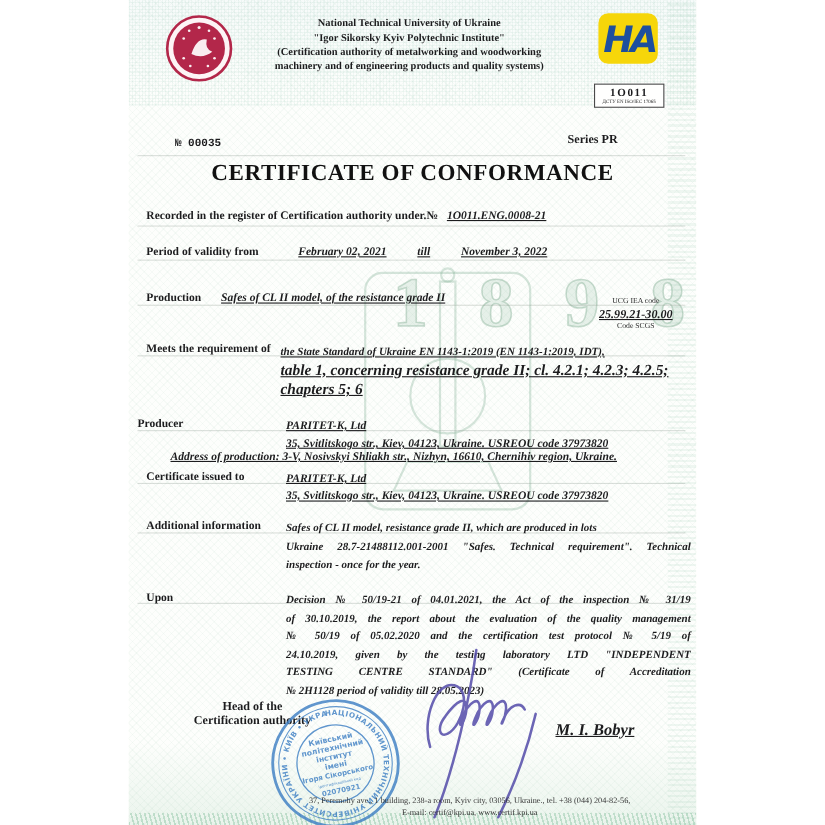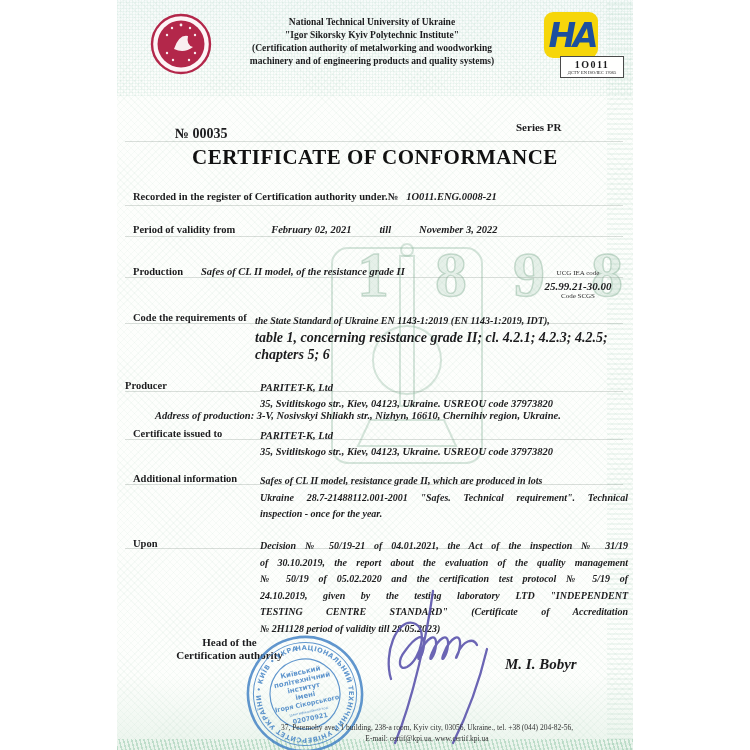--- a/index.html
+++ b/index.html
@@ -13,21 +13,21 @@
       #fdfefc;}
   .tex-top{position:absolute;left:0;top:0;width:100%;height:96px;
       background:repeating-linear-gradient(0deg, rgba(140,195,175,0.10) 0 1px, transparent 1px 3px),
                  repeating-linear-gradient(90deg, rgba(140,195,175,0.10) 0 1px, transparent 1px 3px);}
   .tex-right{position:absolute;right:0;top:0;width:26px;height:100%;
       background:repeating-linear-gradient(0deg, rgba(150,200,175,0.14) 0 2px, transparent 2px 5px);}
   .tex-bottom{position:absolute;left:0;bottom:0;width:100%;height:11px;
       background:repeating-linear-gradient(75deg, rgba(110,180,140,0.35) 0 1.5px, transparent 1.5px 4px);}
   .abs{position:absolute;}
   .lbl{font-weight:bold;font-size:10.5px;}
-  .val{font-weight:bold;font-style:italic;font-size:10.5px;}
+  .val{font-weight:bold;font-style:italic;font-size:10.5px;text-decoration:underline;}
   .para{font-weight:bold;font-style:italic;font-size:10px;line-height:16.5px;width:368px;}
   .just{text-align:justify;text-align-last:justify;}
   .rule{position:absolute;left:8px;width:498px;height:1px;background:rgba(125,140,130,0.28);}
   .org{font-weight:bold;font-size:9.5px;line-height:13px;text-align:center;}
   .title{font-weight:bold;font-size:21px;letter-spacing:0.5px;text-align:center;color:#111;}
   .small7{font-size:7px;color:#2a2a2a;}
   .codebox{border:1px solid #4a4a4a;background:#fffffe;text-align:center;padding:2px 0 1px;}
   .codebox .c1{font-weight:bold;font-size:10px;letter-spacing:1.5px;line-height:11px;}
   .codebox .c2{font-size:4.5px;line-height:6px;color:#222;}
   .wm-digits{font-size:64px;letter-spacing:46px;font-weight:bold;
@@ -91,26 +91,26 @@
     <div>(Certification authority of metalworking and woodworking</div>
     <div>machinery and of engineering products and quality systems)</div>
   </div>
 
   <div class="abs" style="left:426px;top:11px;">
     <svg width="56" height="48" viewBox="0 0 56 48">
       <rect x="1" y="1" width="54" height="46" rx="9" fill="#f6d60a"></rect>
       <text x="29" y="36" text-anchor="middle" font-family="DejaVu Sans, sans-serif" font-size="33" font-weight="bold" font-style="italic" letter-spacing="-3" fill="#1d4f9e">НА</text>
     </svg>
   </div>
-  <div class="abs codebox" style="left:423px;top:56px;width:62px;margin-left:20px;">
+  <div class="abs codebox" style="left:423px;top:76px;width:62px;">
     <div class="c1">1О011</div>
     <div class="c2">ДСТУ EN ISO/IEC 17065</div>
   </div>
 
-  <div class="abs lbl" style="left:58px;top:126px;font-size:14px;">№ 00035</div>
+  <div class="abs lbl" style="left:42px;top:126px;font-size:10px;font-family:Liberation Mono, monospace;">№ 00035</div>
   <div class="abs lbl" style="left:399px;top:121px;font-size:11px;">Series PR</div>
 
   <div class="abs title" style="left:0;right:0;top:145px;">CERTIFICATE OF CONFORMANCE</div>
 
   <div class="abs" style="left:16px;top:186px;">
     <span class="lbl">Recorded in the register of Certification authority under.№</span>
     <span class="val" style="margin-left:4px;">1О011.ENG.0008-21</span>
   </div>
 
   <div class="abs" style="left:16px;top:219px;">
@@ -124,21 +124,21 @@
     <span class="lbl">Production</span>
     <span class="val" style="margin-left:14px;">Safes of CL II model, of the resistance grade II</span>
   </div>
 
   <div class="abs" style="left:413px;top:269px;width:96px;text-align:center;">
     <div class="small7">UCG IEA code</div>
     <div class="val" style="font-size:11px;margin-top:3px;">25.99.21-30.00</div>
     <div class="small7">Code SCGS</div>
   </div>
 
-  <div class="abs lbl" style="left:16px;top:312px;width:120px;">Code the requirements of</div>
+  <div class="abs lbl" style="left:16px;top:312px;width:120px;">Meets the requirement of</div>
   <div class="abs" style="left:138px;top:312px;width:372px;">
     <div class="val" style="font-size:10px;line-height:17px;">the State Standard of Ukraine EN 1143-1:2019 (EN 1143-1:2019, IDT),</div>
     <div class="val" style="font-size:14px;line-height:17px;">table 1, concerning resistance grade II; cl. 4.2.1; 4.2.3; 4.2.5; chapters 5; 6</div>
   </div>
 
   <div class="abs lbl" style="left:8px;top:380px;">Producer</div>
   <div class="abs" style="left:143px;top:380px;width:368px;">
     <div class="val" style="line-height:16px;">PARITET-K, Ltd</div>
     <div class="val" style="line-height:16px;">35, Svitlitskogo str., Kiev, 04123, Ukraine. USREOU code 37973820</div>
   </div>

